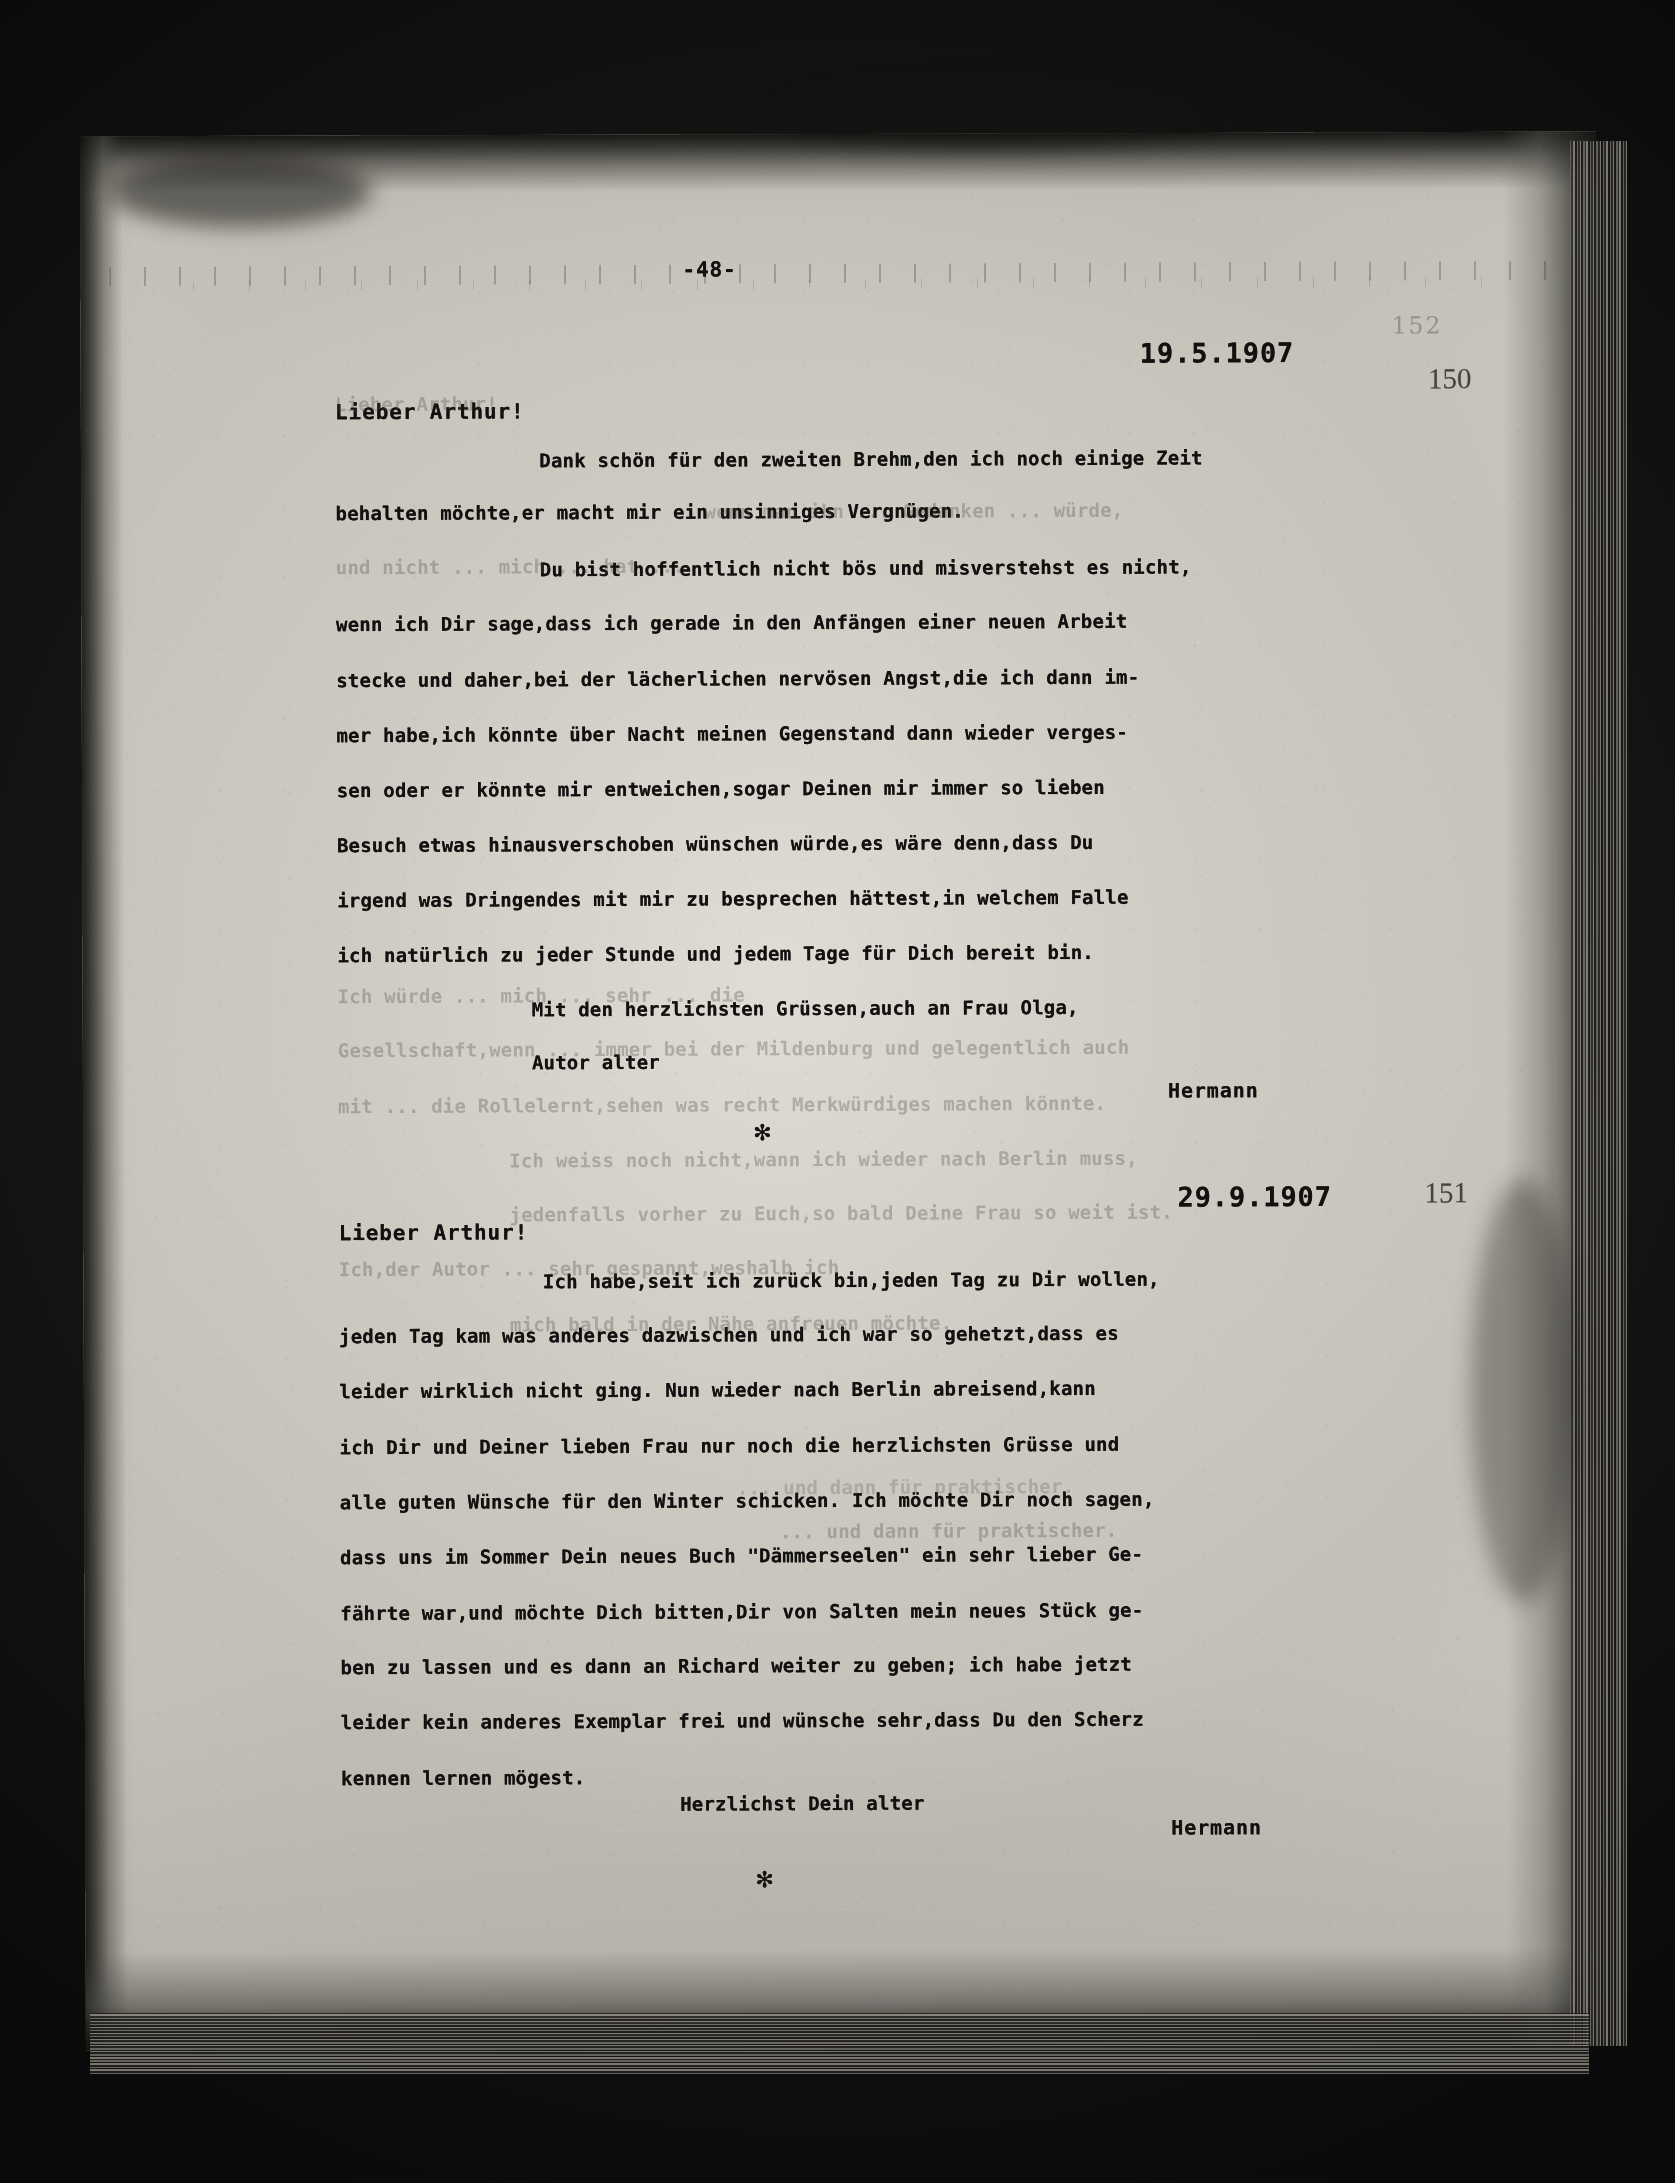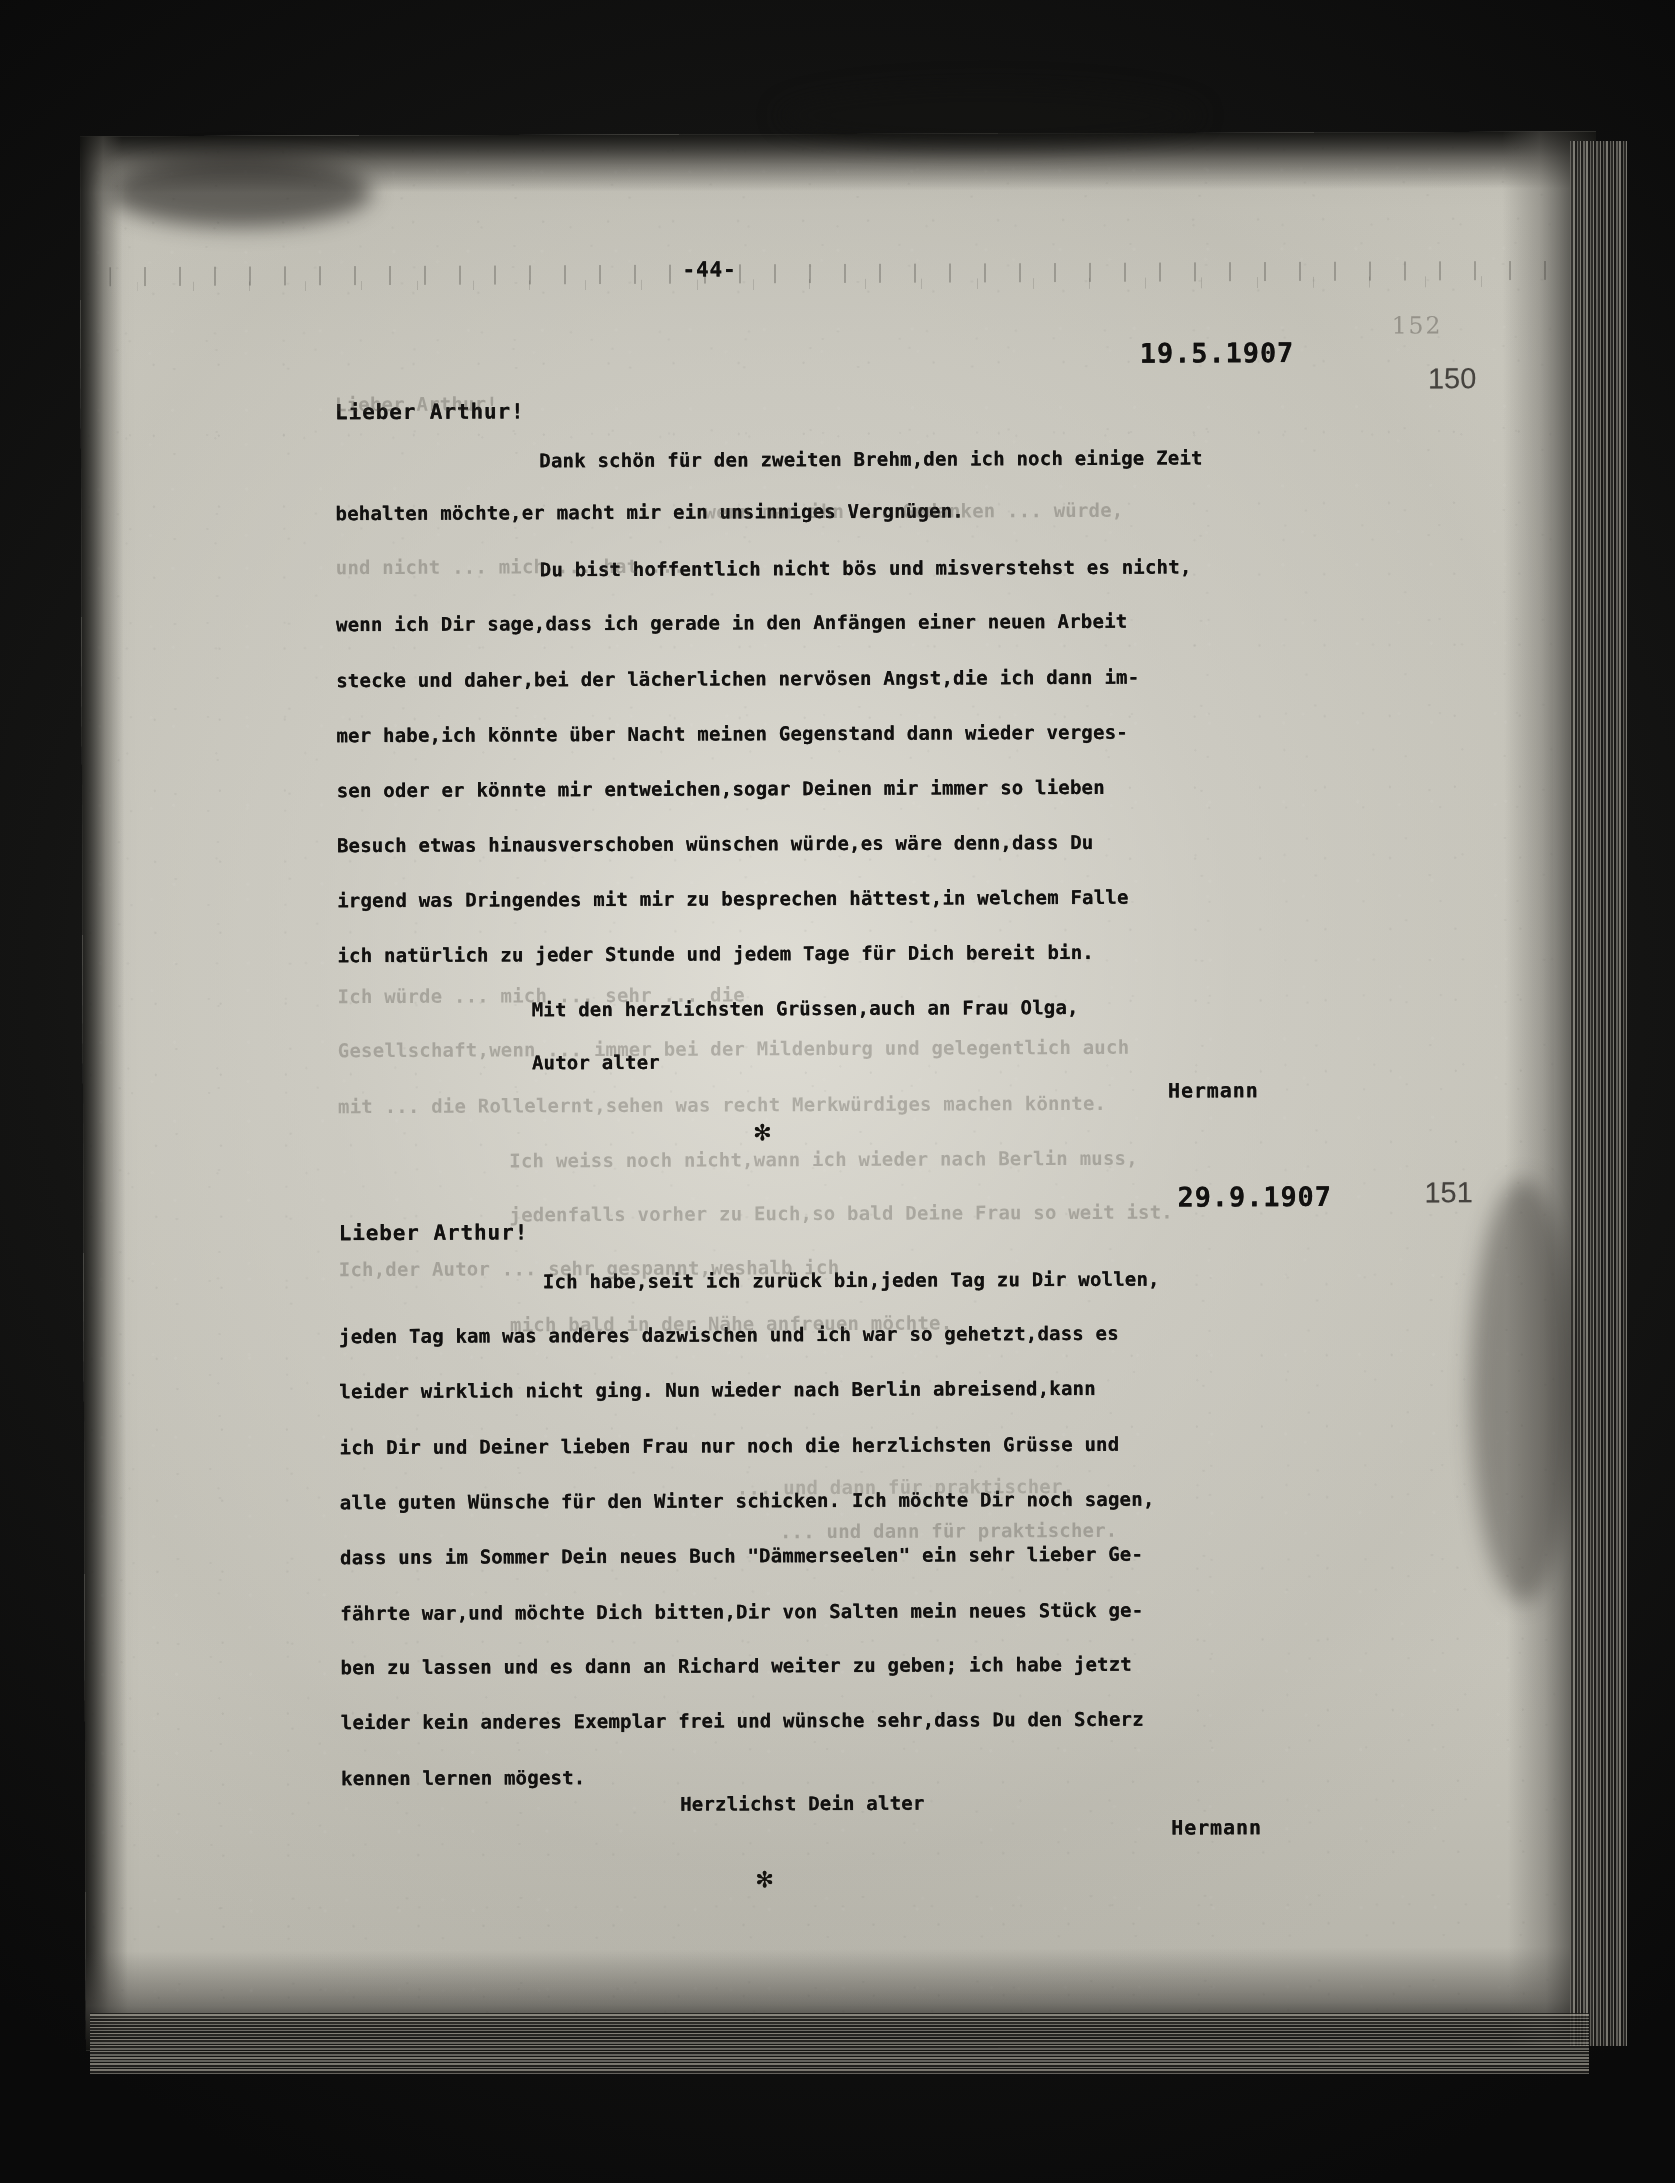--- a/index.html
+++ b/index.html
@@ -154,21 +154,21 @@
     font-size: 27px;
     letter-spacing: 0.9px;
   }
   .salutation {
     position: absolute;
     font-size: 21px;
     letter-spacing: 0.9px;
   }
   .archive-num {
     position: absolute;
-    font-family: Liberation Sans, sans-serif;
+    font-family: Liberation Serif, serif;
     font-weight: 400;
     font-size: 29px;
     color: #2a2724;
     opacity: .82;
     text-shadow: 0 0 0.9px rgba(0,0,0,.3);
   }
   .asterisk {
     position: absolute;
     font-size: 27px;
     font-weight: 700;
@@ -243,21 +243,21 @@
 
   <div class="smudge" style="left:108px;top:156px;width:264px;height:71px;background:rgba(20,19,17,.55);"></div>
   <div class="smudge" style="left:778px;top:85px;width:424px;height:61px;background:rgba(20,19,17,.5);"></div>
   <div class="smudge" style="left:1471px;top:1179px;width:104px;height:424px;background:rgba(25,24,21,.35);"></div>
 
   <div id="page">
 
     <div id="speckle-row"></div>
     <div id="speckle-row2"></div>
 
-    <div class="typed pageno">-44-</div>
+    <div class="typed pageno">-48-</div>
 
     <div style="position:absolute;left:1395px;top:314px;font-family:'DejaVu Serif',serif;font-size:23.6px;color:rgba(110,106,98,.55);letter-spacing:1.9px;text-align:right;">152</div>
 
     <div class="typed datestamp" style="left:1143px;top:339px;">19.5.1907</div>
     <div class="archive-num" style="left:1431px;top:365px;">150</div>
 
     <div class="typed salutation" style="left:338px;top:398px;">Lieber Arthur!</div>
 
     <div class="typed body-line" style="position:absolute;left:542px;top:450px;">Dank schön für den zweiten Brehm,den ich noch einige Zeit</div>
     <div class="typed body-line" style="position:absolute;left:338px;top:502px;">behalten möchte,er macht mir ein unsinniges Vergnügen.</div>

